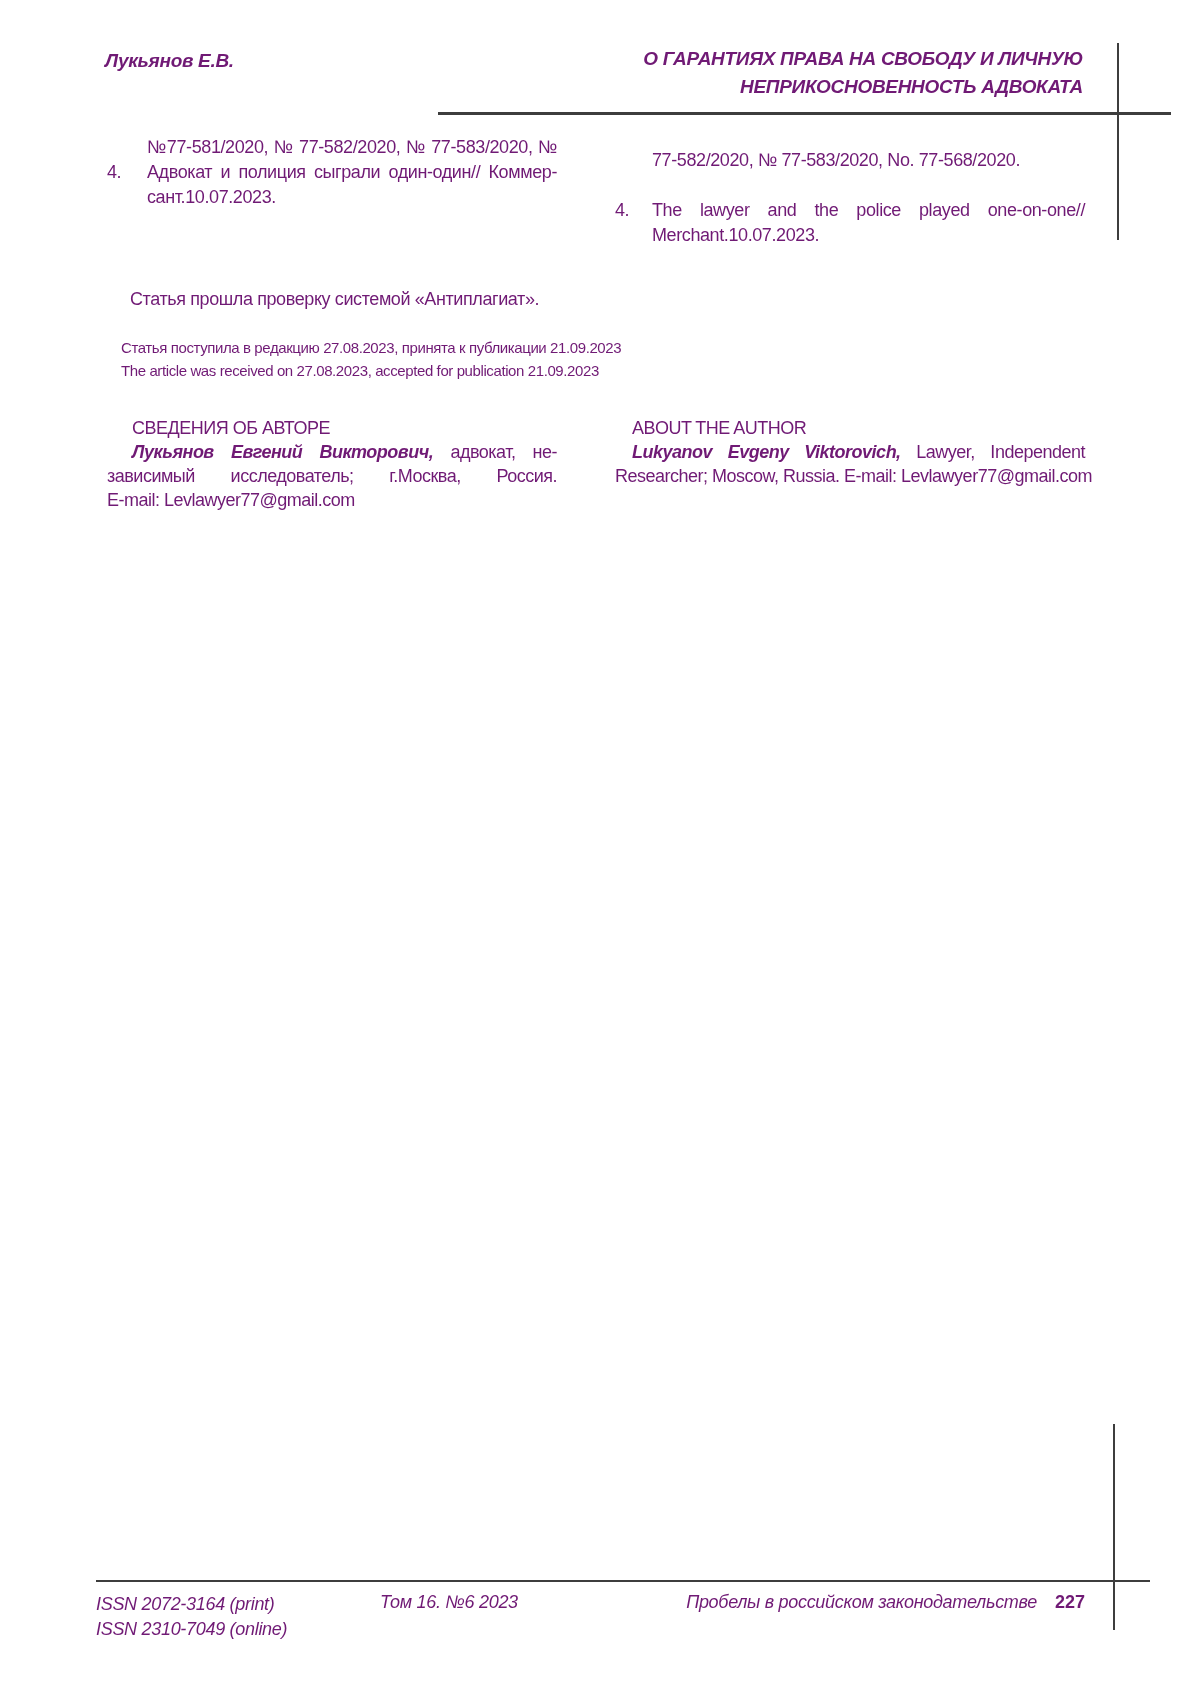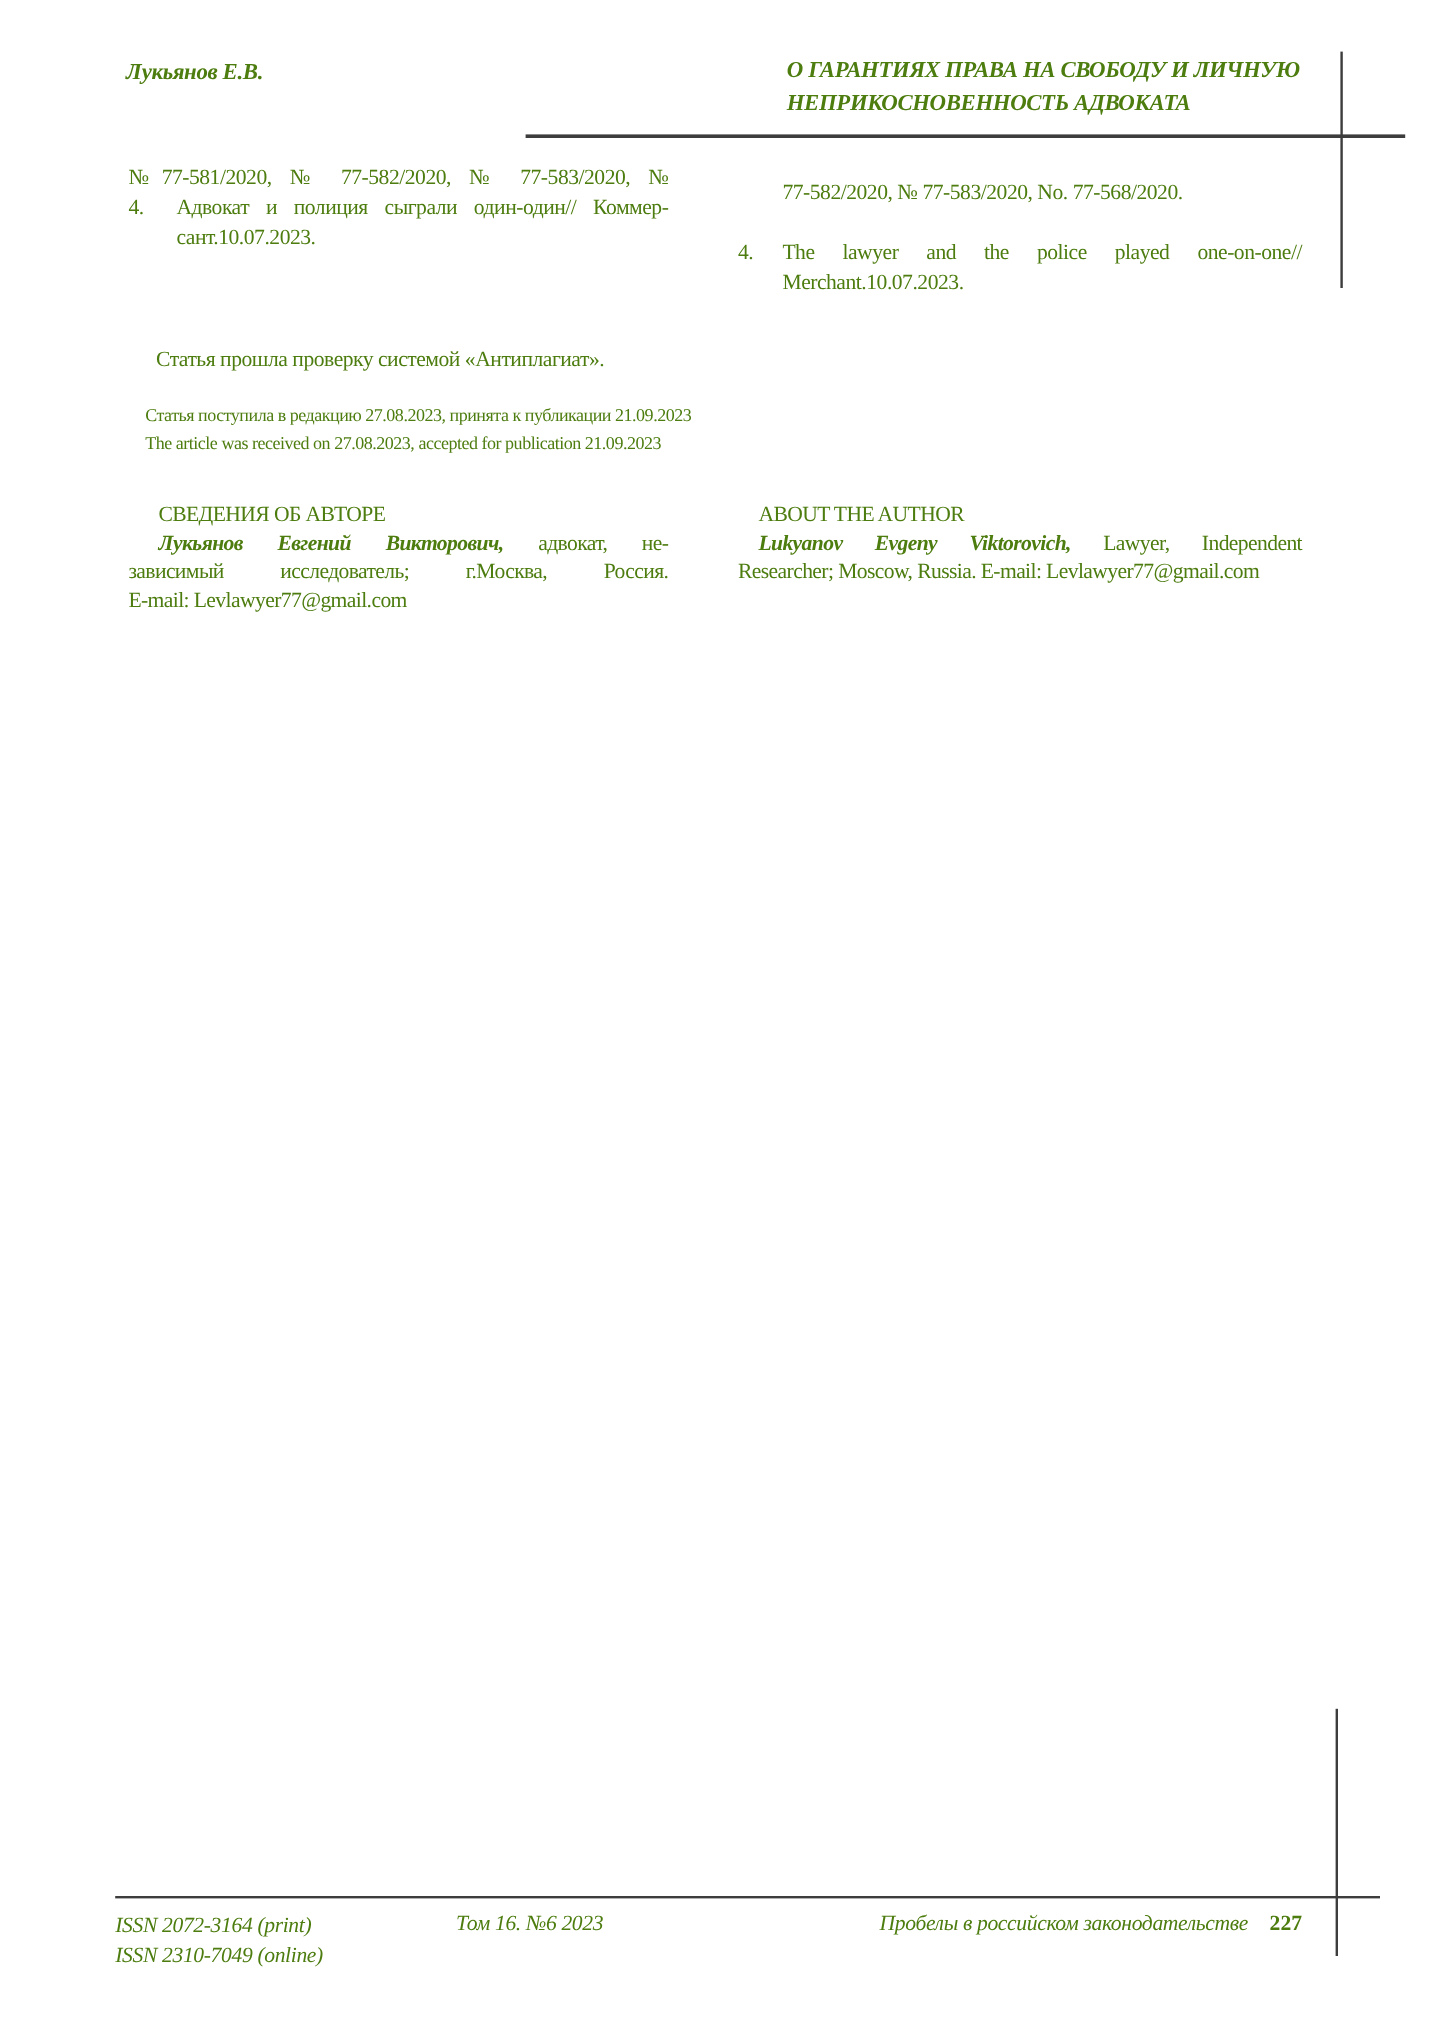--- a/index.html
+++ b/index.html
@@ -1,46 +1,46 @@
 <!DOCTYPE html>
 <html><head>
 <meta charset="utf-8">
 <style>
   html,body { margin:0; padding:0; background:#ffffff; }
   .page {
     position:relative;
     width:1200px; height:1697px;
     background:#ffffff;
-    font-family:Liberation Serif, serif;
-    color:#4d7c0f;
+    font-family:Liberation Sans, sans-serif;
+    color:#701a75;
     overflow:hidden;
   }
   
   .rule { position:absolute; background:#3d3d3d; }
   .hdr-rule    { left:438px; top:112px; width:733px; height:3px; }
   .vline-top   { left:1117px; top:43px;  width:2px; height:197px; }
   .ftr-rule    { left:96px;  top:1580px; width:1054px; height:2px; }
   .vline-bot   { left:1113px; top:1424px; width:2px; height:206px; }
   
   .hdr-author {
     position:absolute; left:105px; top:50px;
     font-size:19px; font-weight:bold; font-style:italic; letter-spacing:-0.3px;
   }
   .hdr-title {
     position:absolute; right:117px; top:45px;
-    font-size:19px; font-weight:bold; font-style:italic;
+    text-align:right; font-size:19px; font-weight:bold; font-style:italic;
     line-height:28px; letter-spacing:-0.3px;
   }
   
   .refs { position:absolute; font-size:18px; line-height:25px; letter-spacing:-0.4px; }
   .refs-left  { left:107px; top:135px; width:450px; }
   .refs-right { left:615px; top:148px; width:470px; }
   .line { white-space:nowrap; }
   .jline { text-align:justify; text-align-last:justify; }
-  .cont-left  { }
+  .cont-left  { margin-left:40px; }
   .cont-right { margin-left:37px; margin-bottom:25px; }
   .ref-item { display:flex; }
   .ref-num-l { width:40px; flex:0 0 40px; }
   .ref-num-r { width:37px; flex:0 0 37px; }
   .ref-body { flex:1; min-width:0; }
   
   .note-antiplagiat {
     position:absolute; left:121px; top:289px;
     font-size:18px; letter-spacing:-0.4px; white-space:nowrap;
   }

